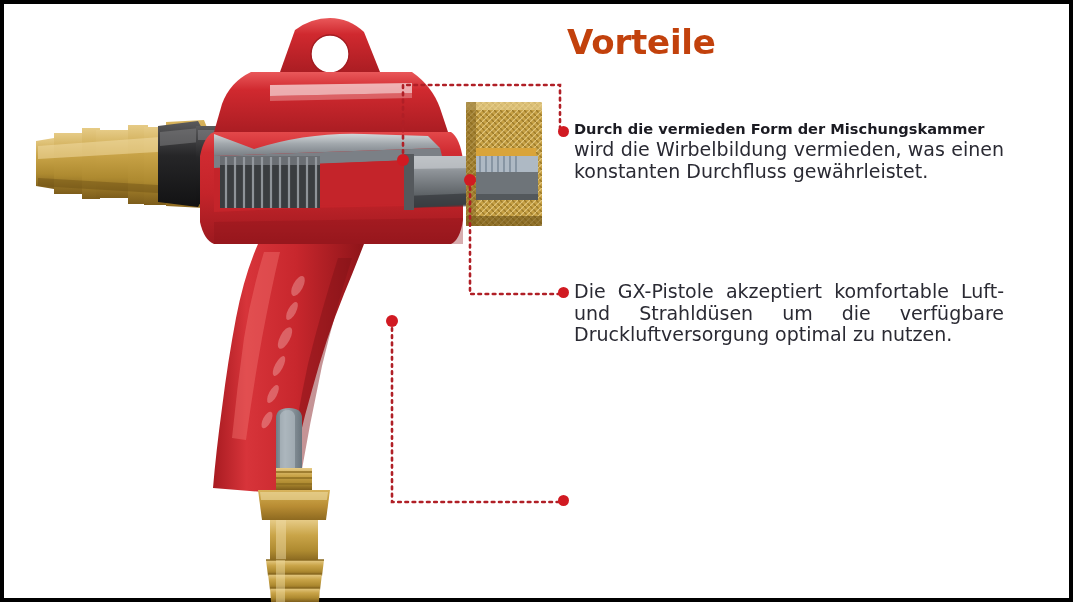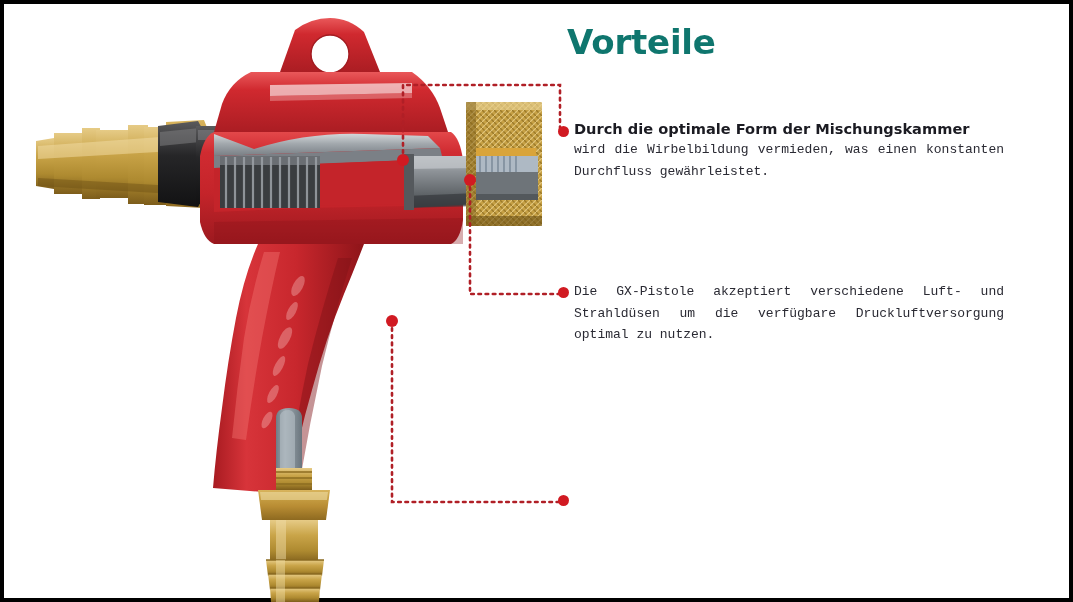--- a/index.html
+++ b/index.html
@@ -11,35 +11,34 @@
   #page{
     position:relative;width:1073px;height:602px;
     box-sizing:border-box;
     background:#ffffff;
     border:4px solid #000000;
   }
   
   .panel{position:absolute;left:556px;top:0;width:500px;height:594px;}
   .heading{
     position:absolute;left:7px;top:18px;
-    font-size:34px;font-weight:bold;color:#0f766e;
+    font-size:34px;font-weight:bold;color:#c2410c;
     letter-spacing:-0.2px;
   }
   .callout{position:absolute;left:14px;width:430px;}
   .callout .title{
     font-size:14.6px;font-weight:bold;color:#1b1b22;
     line-height:18px;text-align:justify;
     -moz-text-align-last:left;text-align-last:left;
     margin:0 0 1px 0;
   }
   .callout .body{
-    font-size:13px;color:#2a2a33;line-height:21.5px;
+    font-size:19px;color:#2a2a33;line-height:21.5px;
     text-align:justify;-moz-text-align-last:left;text-align-last:left;
     margin:0;
-    font-family:Liberation Mono, monospace;
   }
   #c1{top:116px;}
   #c2{top:277px;}
   #c3{top:486px;}
   .callout .title.just{text-align:justify;}
   
   .bullet{
     position:absolute;width:11px;height:11px;border-radius:50%;
     background:#d11a22;
   }
@@ -293,27 +292,27 @@
       </g>
     </svg>
   </div>
 
   <div class="panel">
 
     <div class="heading">Vorteile</div>
 
     <div class="bullet" style="left:-2px;top:122px;"></div>
     <div class="callout" id="c1">
-      <p class="title">Durch die optimale Form der Mischungskammer</p>
+      <p class="title">Durch die vermieden Form der Mischungskammer</p>
       <p class="body">wird die Wirbelbildung vermieden, was einen konstanten Durchfluss gewährleistet.</p>
     </div>
 
     <div class="bullet" style="left:-2px;top:283px;"></div>
     <div class="callout" id="c2">
-      <p class="body">Die GX-Pistole akzeptiert verschiedene Luft- und Strahldüsen um die verfügbare Druckluftversorgung optimal zu nutzen.</p>
+      <p class="body">Die GX-Pistole akzeptiert komfortable Luft- und Strahldüsen um die verfügbare Druckluftversorgung optimal zu nutzen.</p>
     </div>
 
     <div class="bullet" style="left:-2px;top:491px;"></div>
     <div class="callout" id="c3">
     </div>
 
   </div>
 </div>
 
 </body></html>

